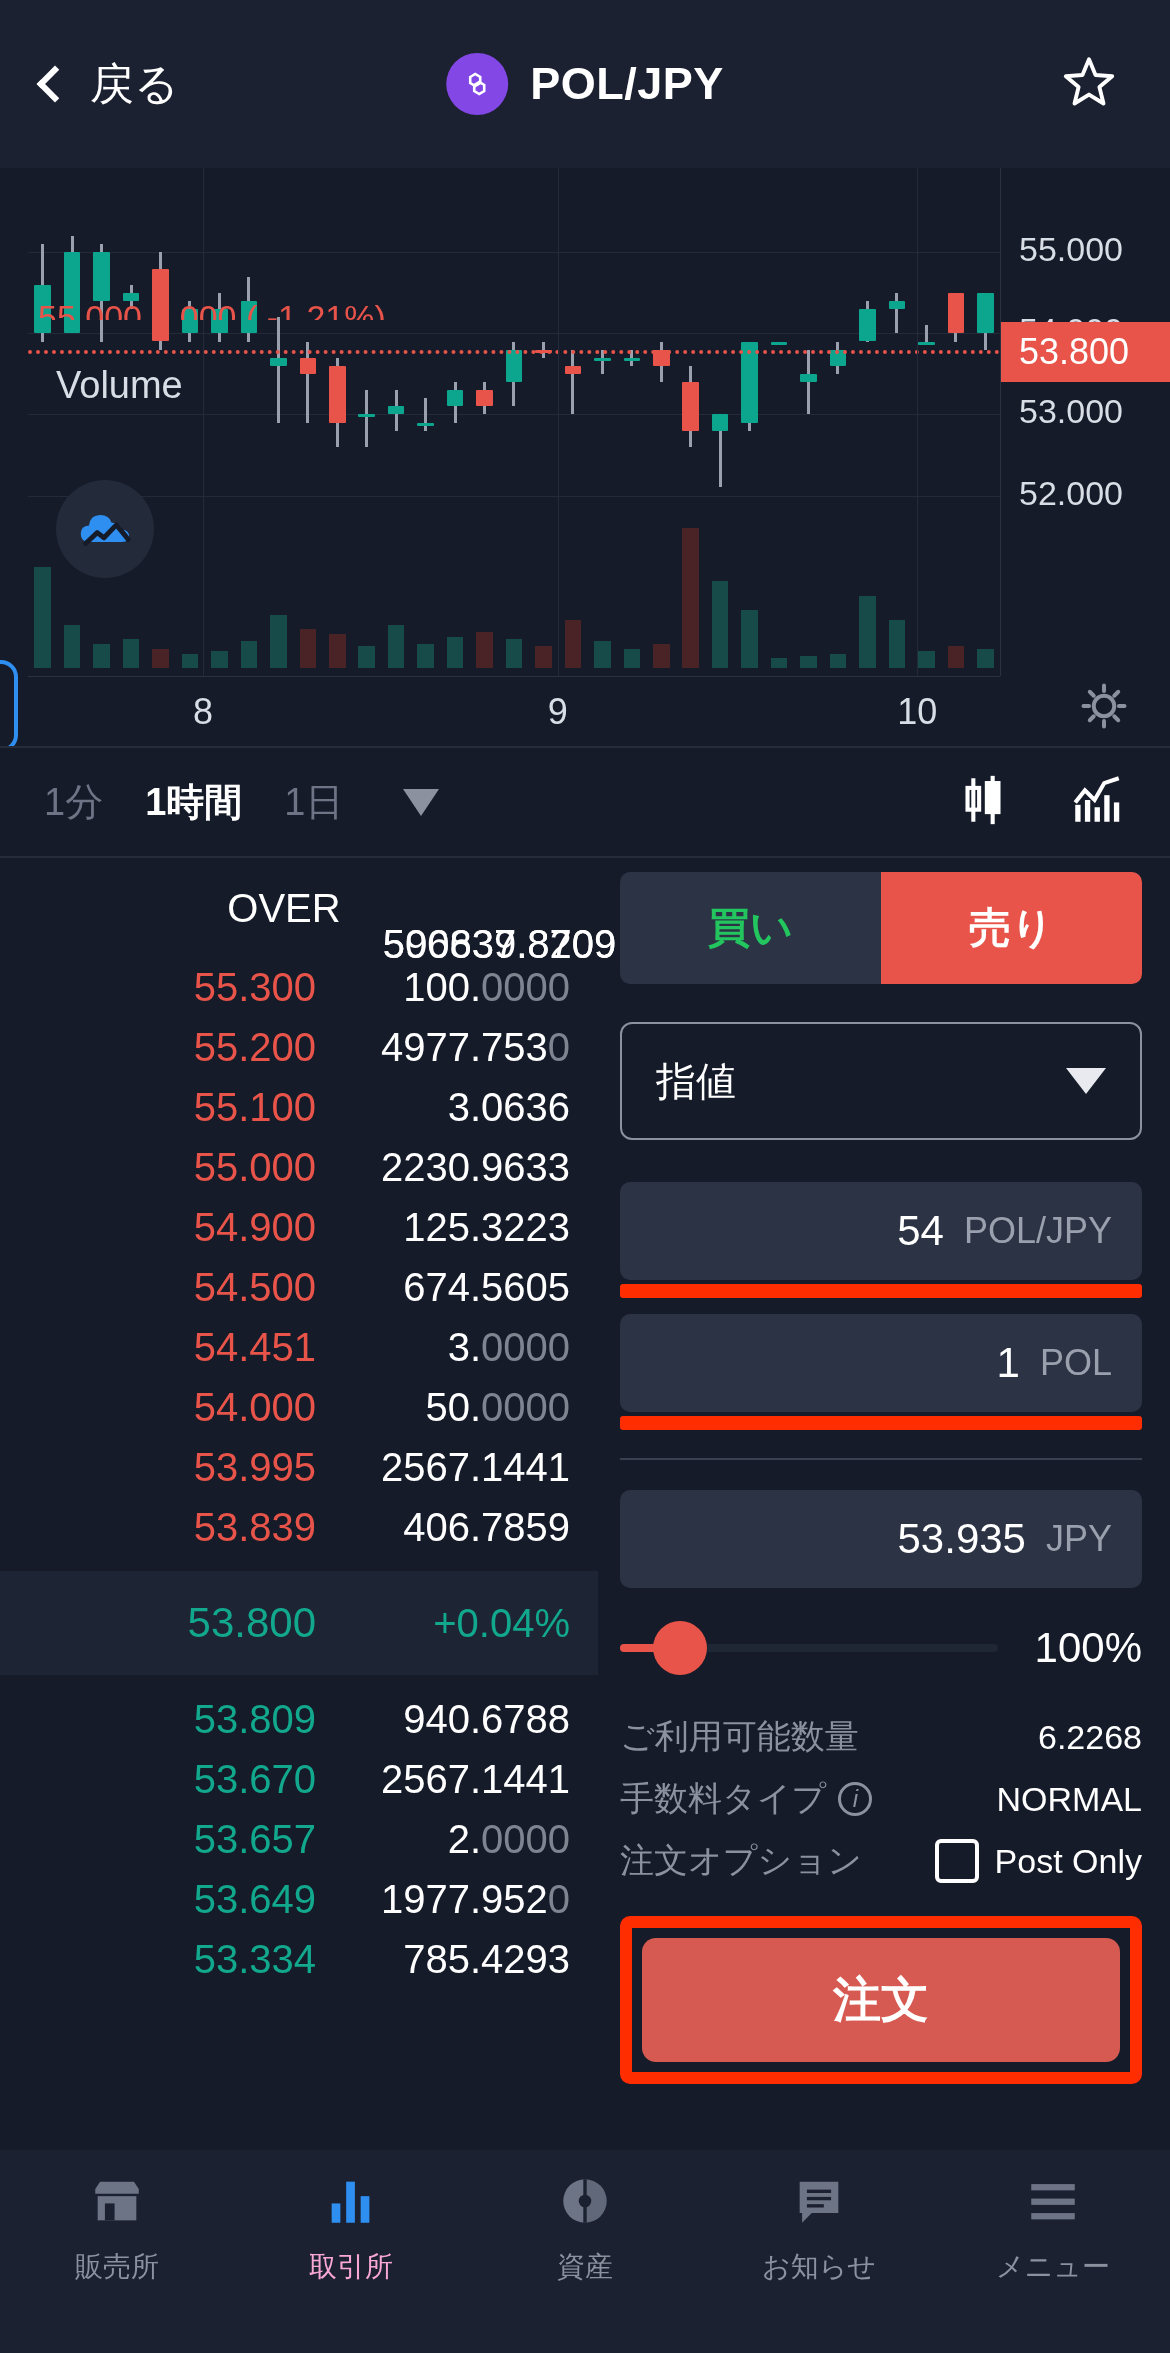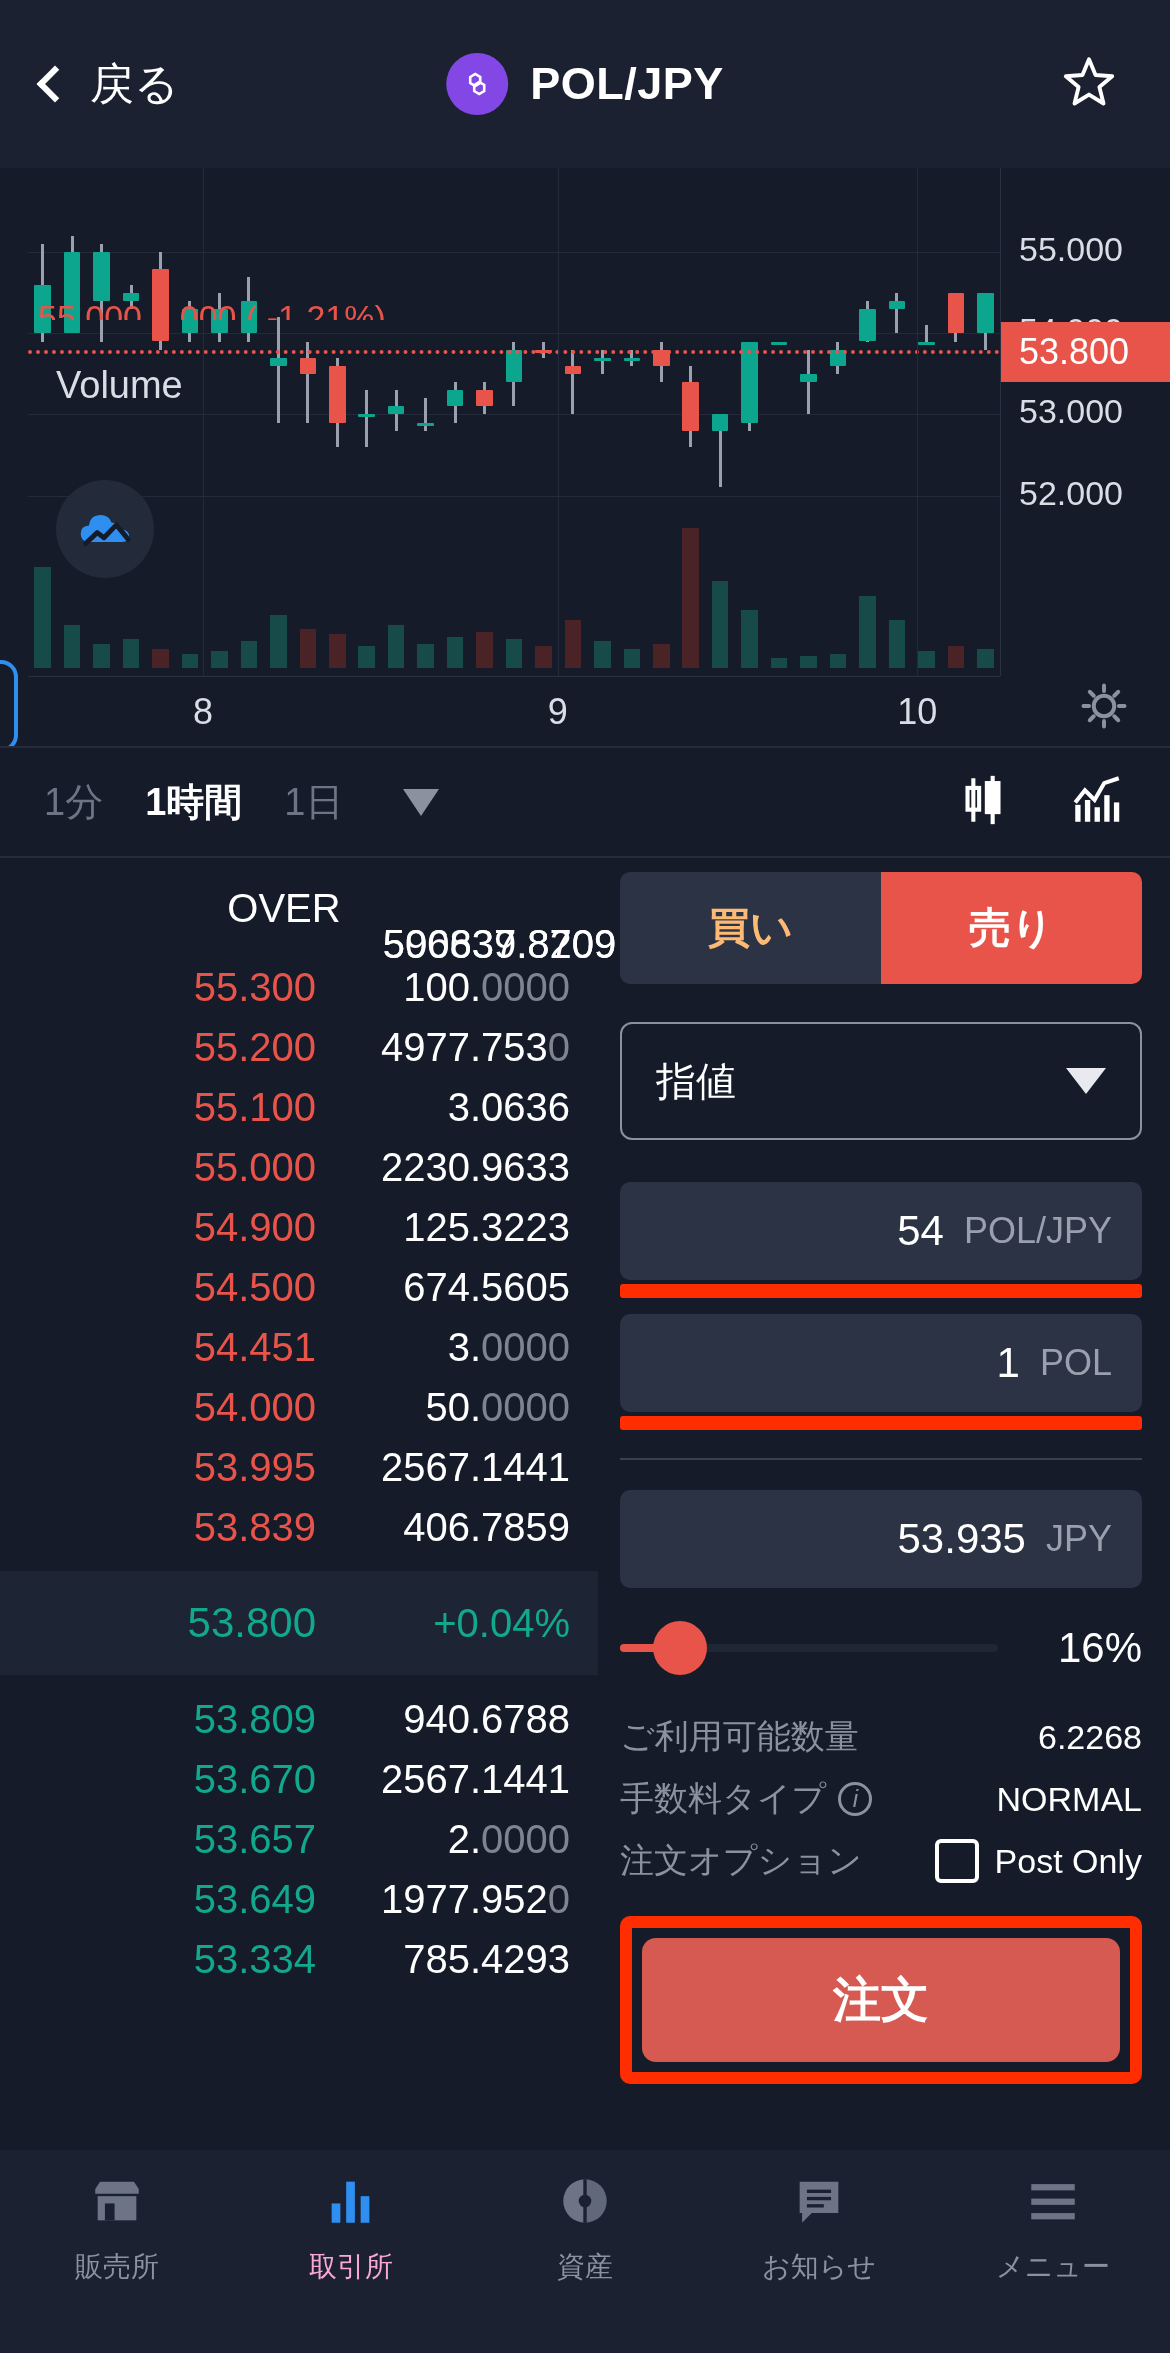--- a/index.html
+++ b/index.html
@@ -125,21 +125,21 @@
 
   
   .orderpanel { flex: 1; padding: 14px 28px 0 22px; }
   .bs-toggle {
     display: flex; height: 112px; border-radius: 10px; overflow: hidden; margin-bottom: 38px;
   }
   .bs-btn {
     flex: 1; display: flex; align-items: center; justify-content: center;
     font-size: 42px; font-weight: bold;
   }
-  .bs-buy { background: #2c3344; color: #fdba74; }
+  .bs-buy { background: #2c3344; color: #22c55e; }
   .bs-sell { background: #e8544a; color: #fff; }
   .select-box {
     height: 118px; border: 2px solid #8b919f; border-radius: 12px;
     display: flex; align-items: center; padding: 0 34px;
     color: #fff; font-size: 40px; margin-bottom: 42px;
   }
   .select-caret {
     margin-left: auto; width: 0; height: 0;
     border-left: 20px solid transparent; border-right: 20px solid transparent;
     border-top: 26px solid #e8eaf0;
@@ -582,21 +582,21 @@
       <div class="field">
         <span class="field-val">53.935</span>
         <span class="field-unit">JPY</span>
       </div>
 
       <div class="slider-row">
         <div class="slider-track" id="slider">
           <div class="slider-fill" id="sfill" style="width: 16%;"></div>
           <div class="slider-thumb" id="sthumb" style="left: 16%;"></div>
         </div>
-        <div class="slider-pct">16%</div>
+        <div class="slider-pct">100%</div>
       </div>
 
       <div class="info-row">
         <span class="info-label">ご利用可能数量</span>
         <span class="info-val">6.2268</span>
       </div>
 
       <div class="info-row">
         <span class="info-label">
           <span>手数料タイプ</span>

